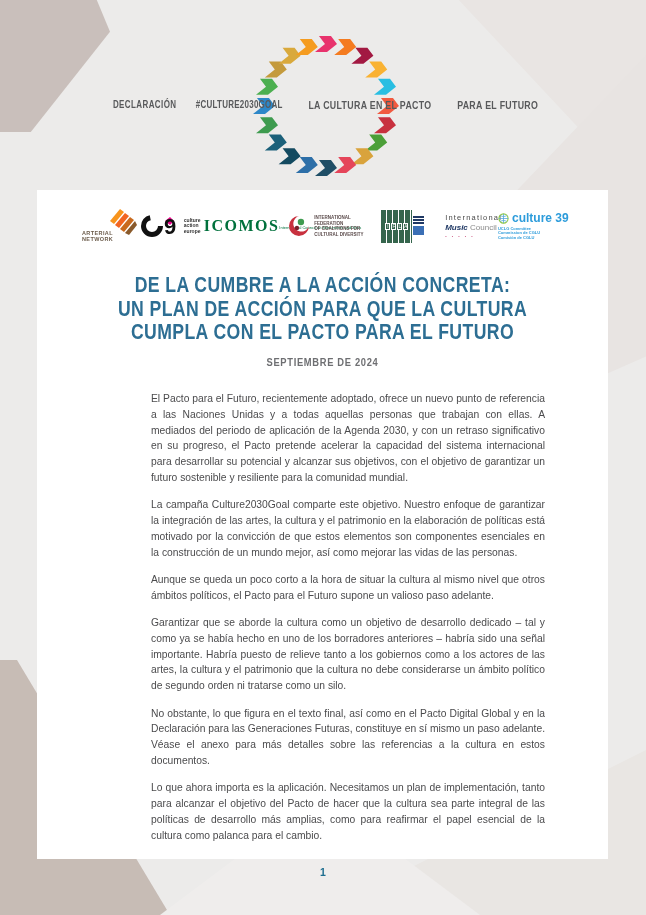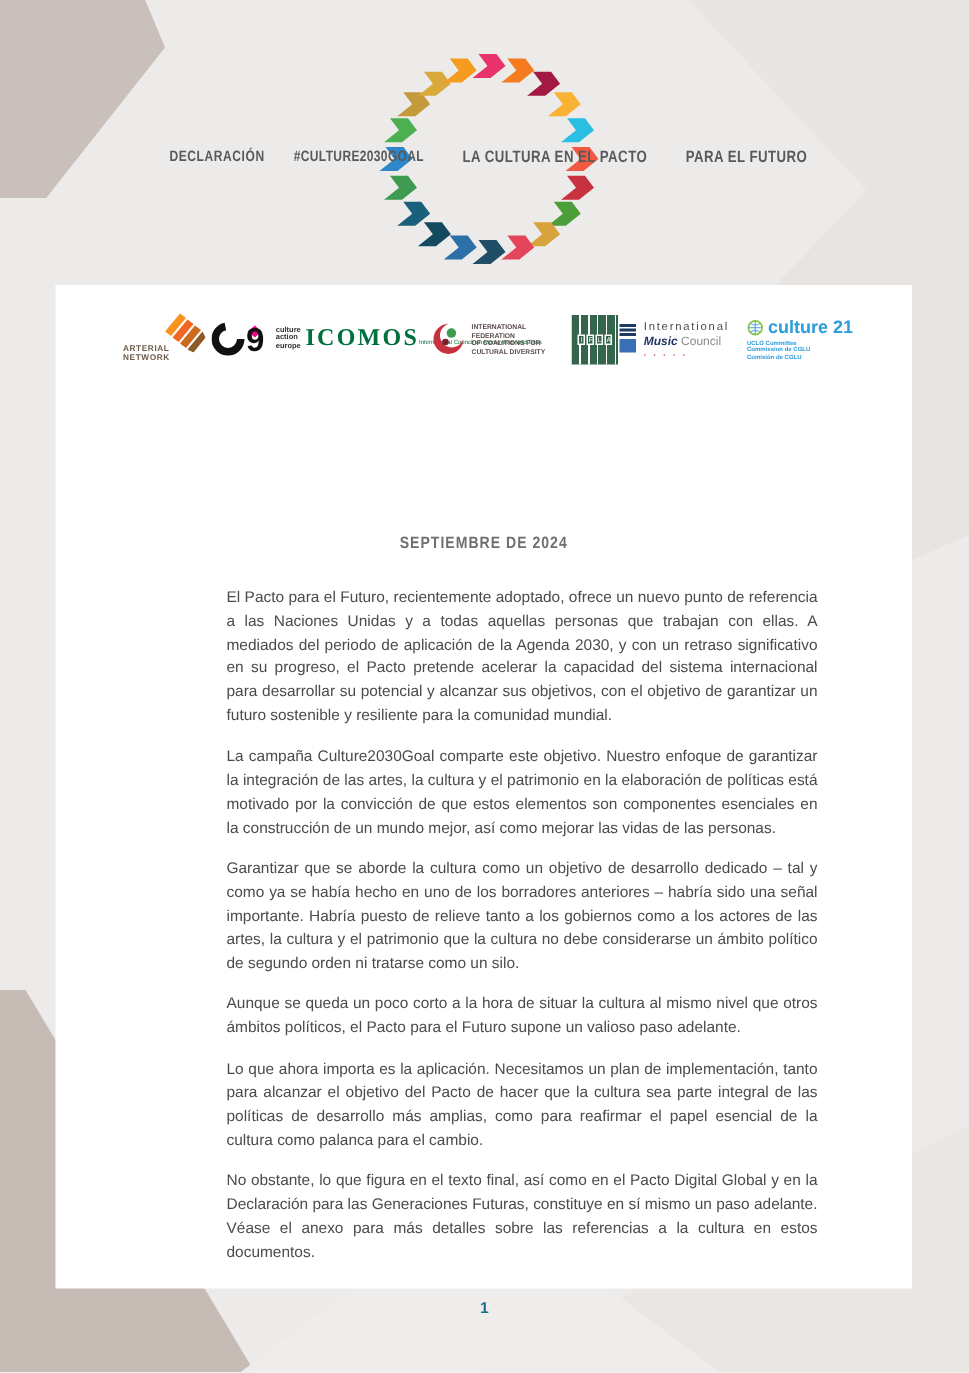--- a/index.html
+++ b/index.html
@@ -60,21 +60,21 @@
   .ifccd .ftxt { font-size:4.5px; font-weight:bold; color:#5A4A4A; line-height:5.5px; }
   
   .ifla { position:relative; width:31px; height:33px; background:#35654D;
           display:flex; align-items:center; justify-content:center; }
   .ifla .bars { position:absolute; inset:0; background:
       repeating-linear-gradient(90deg, transparent 0 5px, #FFFFFF 5px 6px); }
   .ifla .word { position:relative; display:flex; gap:1px; }
   .ifla .cell { width:5px; height:7px; border:0.5px solid #FFF; color:#FFF; font-size:4.5px;
                 display:flex; align-items:center; justify-content:center; background:#35654D; }
   
-  .imc { width:84px; gap:5px; align-items:flex-start; }
+  .imc { width:84px; gap:21px; align-items:flex-start; }
   .imc .micon { display:flex; flex-direction:column; gap:1.5px; padding-top:3px; }
   .imc .mline { width:11px; height:1.5px; background:#1F3864; }
   .imc .mblock { width:11px; height:9px; background:#3B6FB5; margin-top:1px; }
   .imc .t1 { font-size:7.5px; color:#4A4A4A; letter-spacing:1.2px; line-height:10px; }
   .imc .t2 { font-size:8px; line-height:10px; color:#8A8A8A; }
   .imc .t2 b { font-style:italic; color:#1F3864; }
   .imc .dots { margin-top:1px; font-size:4px; letter-spacing:2px; color:#C94F7C; }
   
   .c21 { flex-direction:column; align-items:flex-start; width:72px; }
   .c21 .top { display:flex; align-items:center; gap:3px; }
@@ -215,35 +215,40 @@
         <div class="dots">• • • • •</div>
       </div>
     </div>
 
     <div class="plogo c21">
       <div class="top">
         <svg width="11" height="11" viewBox="0 0 12 12">
           <circle cx="6" cy="6" r="5" fill="none" stroke="#8CC63F" stroke-width="1.2"></circle>
           <path d="M1,6 H11 M6,1 V11 M2.5,3 Q6,5 9.5,3 M2.5,9 Q6,7 9.5,9" fill="none" stroke="#4AA3D8" stroke-width="0.8"></path>
         </svg>
-        <div class="word">culture 21</div>
+        <div class="word">culture 39</div>
       </div>
       <div class="sub">
         <div>UCLG Committee</div>
         <div>Commission de CGLU</div>
         <div>Comisión de CGLU</div>
       </div>
     </div>
   </div>
 
+  <div class="doc-title">
+    <span class="tline">DE LA CUMBRE A LA ACCIÓN CONCRETA:</span>
+    <span class="tline">UN PLAN DE ACCIÓN PARA QUE LA CULTURA</span>
+    <span class="tline">CUMPLA CON EL PACTO PARA EL FUTURO</span>
+  </div>
   <div class="doc-subtitle">SEPTIEMBRE DE 2024</div>
 
   <div class="body-text">
     <p>El Pacto para el Futuro, recientemente adoptado, ofrece un nuevo punto de referencia a las Naciones Unidas y a todas aquellas personas que trabajan con ellas. A mediados del periodo de aplicación de la Agenda 2030, y con un retraso significativo en su progreso, el Pacto pretende acelerar la capacidad del sistema internacional para desarrollar su potencial y alcanzar sus objetivos, con el objetivo de garantizar un futuro sostenible y resiliente para la comunidad mundial.</p>
     <p>La campaña Culture2030Goal comparte este objetivo. Nuestro enfoque de garantizar la integración de las artes, la cultura y el patrimonio en la elaboración de políticas está motivado por la convicción de que estos elementos son componentes esenciales en la construcción de un mundo mejor, así como mejorar las vidas de las personas.</p>
+    <p>Aunque se queda un poco corto a la hora de situar la cultura al mismo nivel que otros ámbitos políticos, el Pacto para el Futuro supone un valioso paso adelante.</p>
     <p>Garantizar que se aborde la cultura como un objetivo de desarrollo dedicado – tal y como ya se había hecho en uno de los borradores anteriores – habría sido una señal importante. Habría puesto de relieve tanto a los gobiernos como a los actores de las artes, la cultura y el patrimonio que la cultura no debe considerarse un ámbito político de segundo orden ni tratarse como un silo.</p>
-    <p>Aunque se queda un poco corto a la hora de situar la cultura al mismo nivel que otros ámbitos políticos, el Pacto para el Futuro supone un valioso paso adelante.</p>
+    <p>No obstante, lo que figura en el texto final, así como en el Pacto Digital Global y en la Declaración para las Generaciones Futuras, constituye en sí mismo un paso adelante. Véase el anexo para más detalles sobre las referencias a la cultura en estos documentos.</p>
     <p>Lo que ahora importa es la aplicación. Necesitamos un plan de implementación, tanto para alcanzar el objetivo del Pacto de hacer que la cultura sea parte integral de las políticas de desarrollo más amplias, como para reafirmar el papel esencial de la cultura como palanca para el cambio.</p>
-    <p>No obstante, lo que figura en el texto final, así como en el Pacto Digital Global y en la Declaración para las Generaciones Futuras, constituye en sí mismo un paso adelante. Véase el anexo para más detalles sobre las referencias a la cultura en estos documentos.</p>
   </div>
 </div>
 
 <div class="page-number">1</div>
 
 </body></html>

